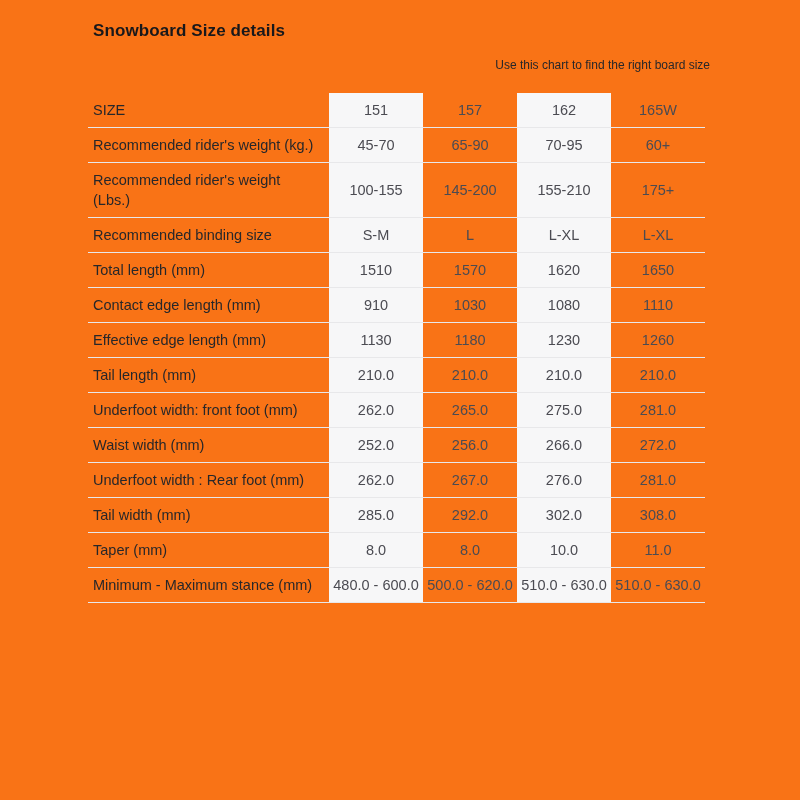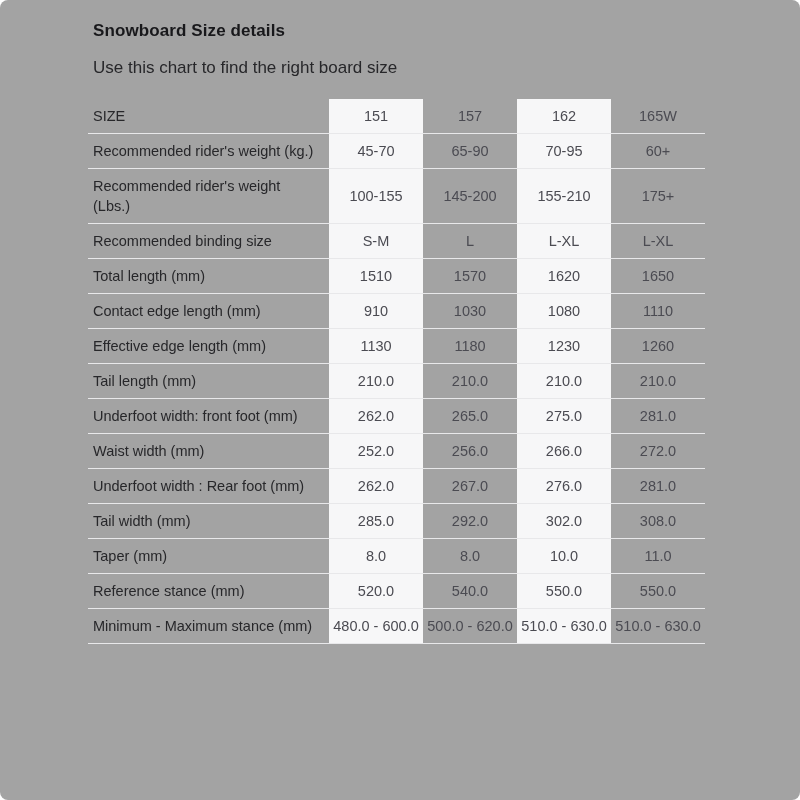--- a/index.html
+++ b/index.html
@@ -5,41 +5,41 @@
   * { box-sizing: border-box; }
   html, body {
     margin: 0;
     padding: 0;
     background: #ffffff;
     font-family: "Liberation Sans", sans-serif;
   }
   .page {
     width: 800px;
     height: 800px;
-    background: #a3a3a3;
+    background: #f97316;
     overflow: hidden;
-    border-radius: 8px;
   }
   .content {
     padding: 21px 90px 0 88px;
   }
   .title {
     margin: 0;
     padding-left: 5px;
     font-size: 17px;
     font-weight: 700;
     color: #18181b;
     letter-spacing: 0.1px;
   }
   .subtitle {
     margin: 17px 0 0 0;
     padding-left: 5px;
-    font-size: 17px;
+    font-size: 12px;
     font-weight: 400;
     color: #27272a;
+    text-align: right;
   }
   table.size-table {
     margin-top: 21px;
     border-collapse: collapse;
     table-layout: fixed;
     width: 617px;
   }
   table.size-table col.c-label { width: 241px; }
   table.size-table col.c-val   { width: 94px; }
   table.size-table tr {
@@ -175,27 +175,20 @@
     <td>308.0</td>
   </tr>
           <tr>
     <th>Taper (mm)</th>
     <td>8.0</td>
     <td>8.0</td>
     <td>10.0</td>
     <td>11.0</td>
   </tr>
           <tr>
-    <th>Reference stance (mm)</th>
-    <td>520.0</td>
-    <td>540.0</td>
-    <td>550.0</td>
-    <td>550.0</td>
-  </tr>
-          <tr>
     <th>Minimum - Maximum stance (mm)</th>
     <td>480.0 - 600.0</td>
     <td>500.0 - 620.0</td>
     <td>510.0 - 630.0</td>
     <td>510.0 - 630.0</td>
   </tr>
         </tbody>
     </table>
 
   </div>

